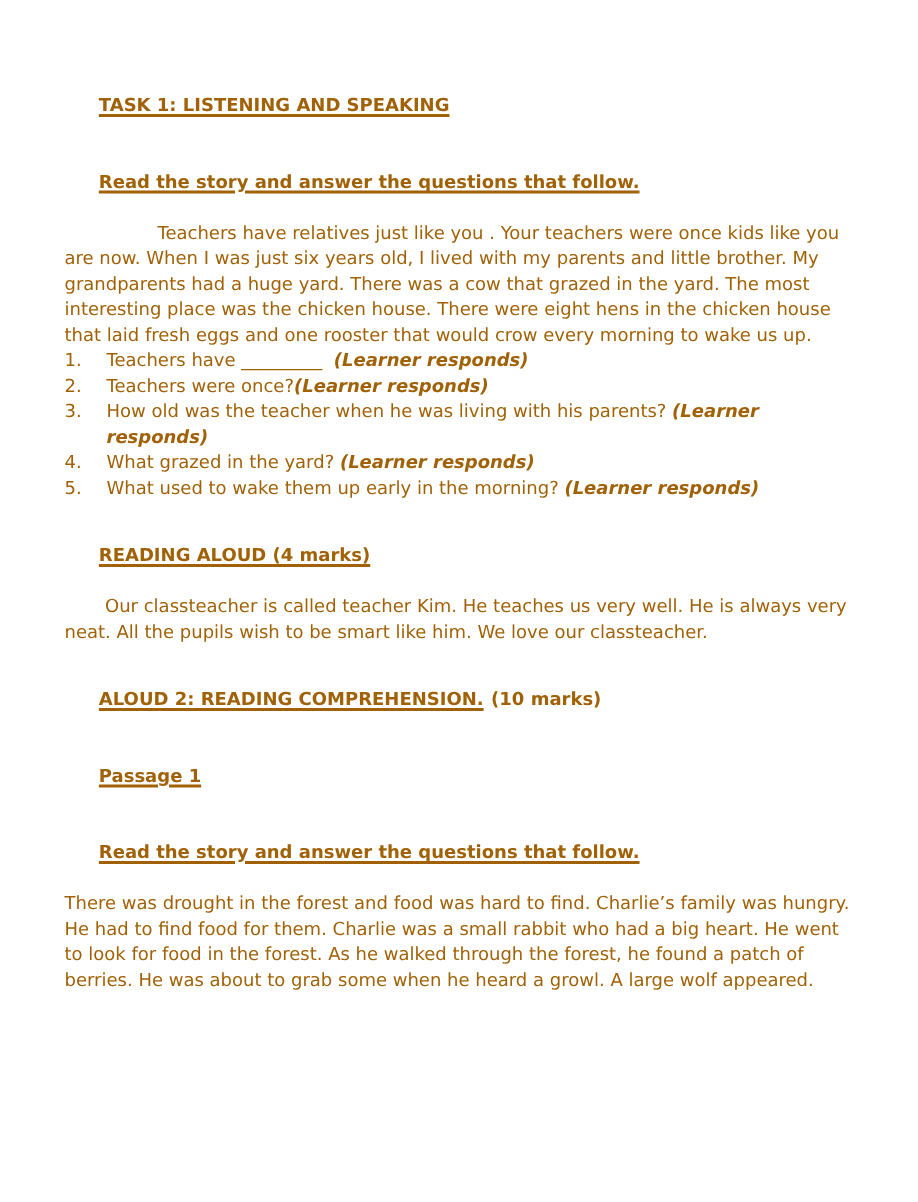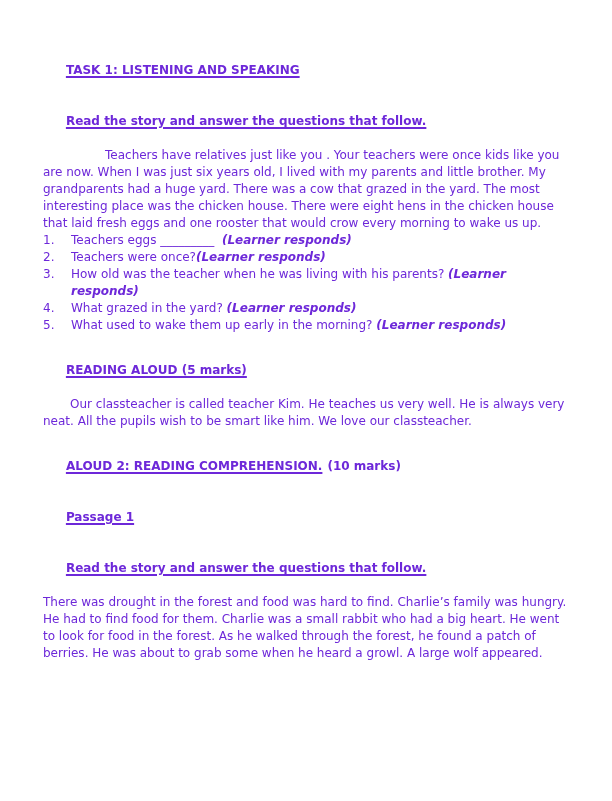--- a/index.html
+++ b/index.html
@@ -7,21 +7,21 @@
     padding: 0;
     background: #ffffff;
   }
   .page {
     position: relative;
     width: 612px;
     height: 801px;
     box-sizing: border-box;
     padding: 45px 37px 0 43px;
     background: #ffffff;
-    color: #6d28d9;
+    color: #a16207;
     font-family: "DejaVu Sans", "Liberation Sans", sans-serif;
     font-size: 12px;
     line-height: 17px;
     overflow: hidden;
   }
   .u {
     font-weight: bold;
     text-decoration: underline;
     text-decoration-thickness: 1.5px;
     text-underline-offset: 2px;
@@ -60,21 +60,21 @@
     <div class="heading">
       <span class="u">TASK 1: LISTENING AND SPEAKING</span>
     </div>
     <div class="heading">
       <span class="u">Read the story and answer the questions that follow.</span>
     </div>
     <p class="story indent-deep">Teachers have relatives just like you . Your teachers were once kids like you are now. When I was just six years old, I lived with my parents and little brother. My grandparents had a huge yard. There was a cow that grazed in the yard. The most interesting place was the chicken house. There were eight hens in the chicken house that laid fresh eggs and one rooster that would crow every morning to wake us up.</p>
 
     <div class="qrow">
       <span class="qnum">1.</span>
-      <span class="qtext"><span>Teachers eggs _________  </span><span class="bi">(Learner responds)</span></span>
+      <span class="qtext"><span>Teachers have _________  </span><span class="bi">(Learner responds)</span></span>
     </div>
     <div class="qrow">
       <span class="qnum">2.</span>
       <span class="qtext"><span>Teachers were once?</span><span class="bi">(Learner responds)</span></span>
     </div>
     <div class="qrow">
       <span class="qnum">3.</span>
       <span class="qtext"><span>How old was the teacher when he was living with his parents? </span><span class="bi">(Learner responds)</span></span>
     </div>
     <div class="qrow">
@@ -84,21 +84,21 @@
     <div class="qrow">
       <span class="qnum">5.</span>
       <span class="qtext"><span>What used to wake them up early in the morning? </span><span class="bi">(Learner responds)</span></span>
     </div>
   </div>
 
   <div class="gap-1"></div>
 
   <div>
     <div class="heading">
-      <span class="u">READING ALOUD (5 marks)</span>
+      <span class="u">READING ALOUD (4 marks)</span>
     </div>
     <p class="story indent-small">Our classteacher is called teacher Kim. He teaches us very well. He is always very neat. All the pupils wish to be smart like him. We love our classteacher.</p>
   </div>
 
   <div class="gap-1"></div>
 
   <div>
     <div class="heading">
       <span class="u">ALOUD 2: READING COMPREHENSION.</span><span class="b marks">(10 marks)</span>
     </div>

